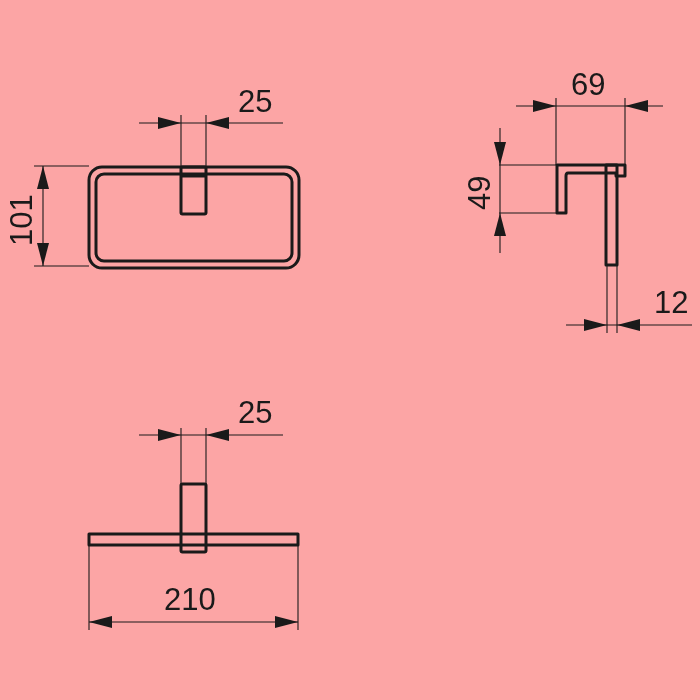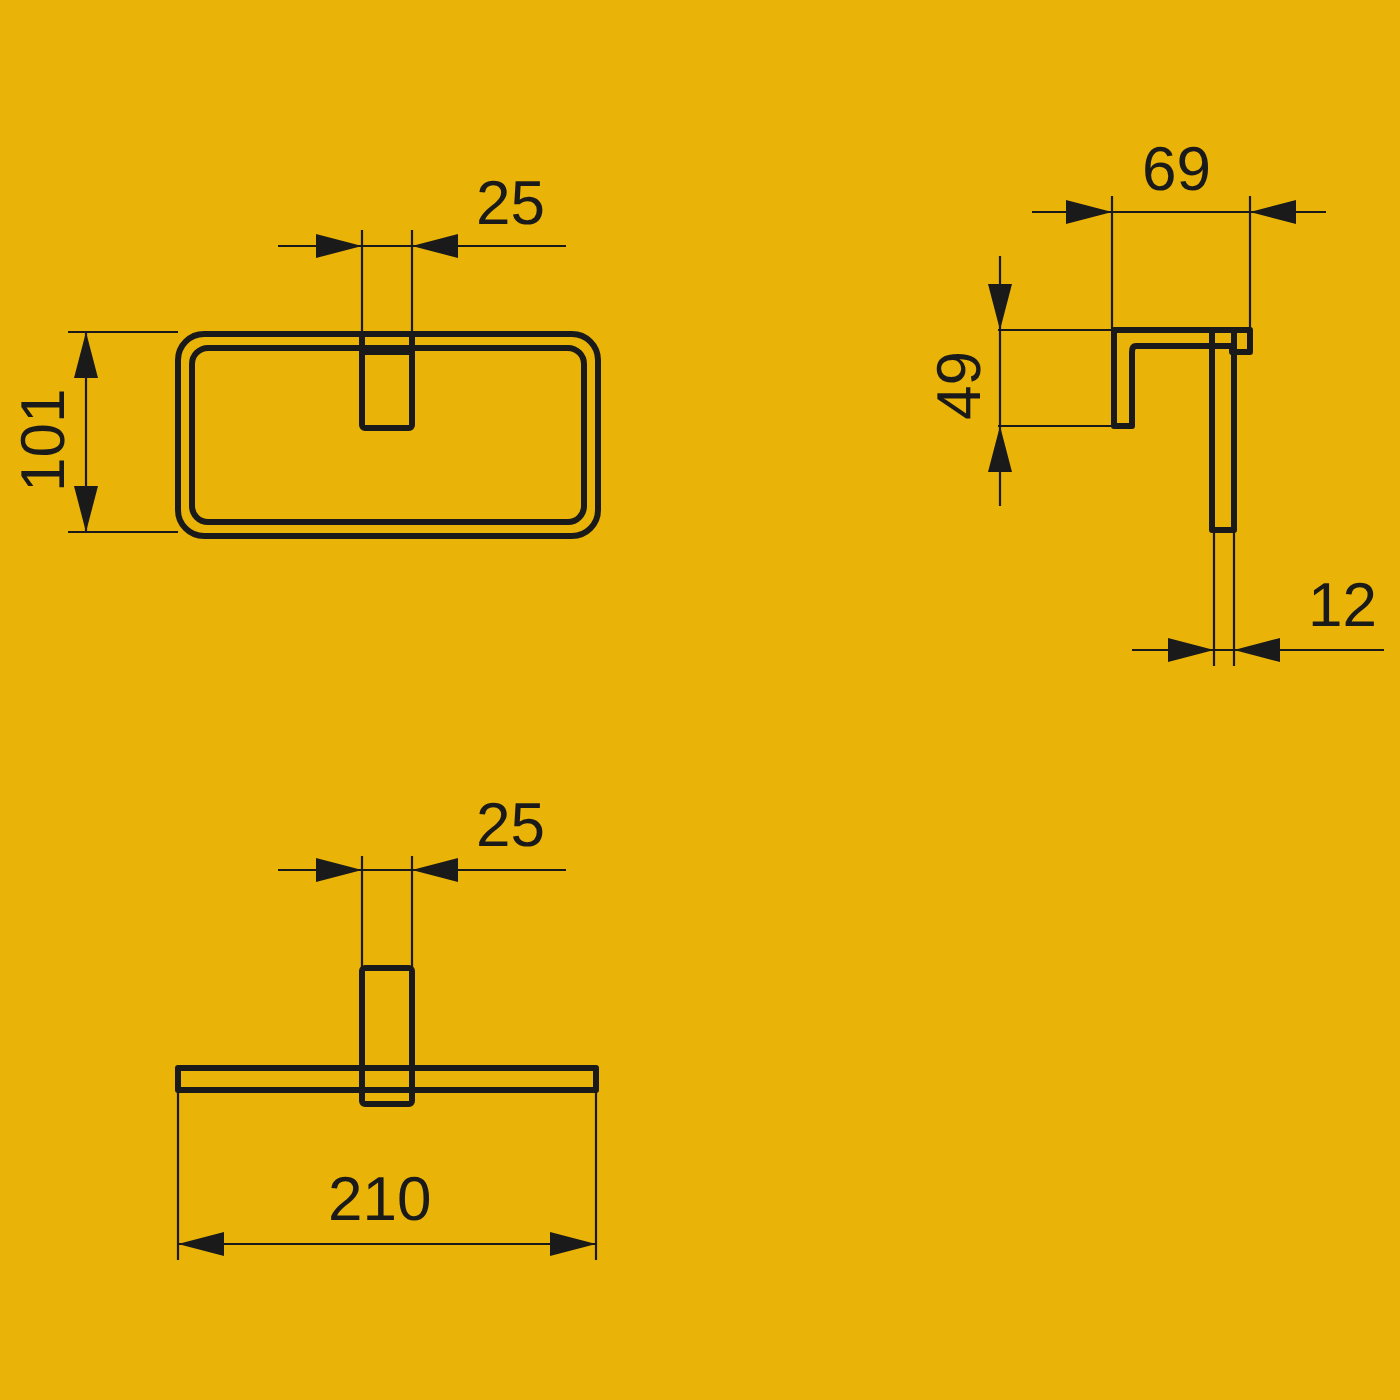--- a/index.html
+++ b/index.html
@@ -1,16 +1,16 @@
 <!DOCTYPE html>
 <html><head>
   <meta charset="utf-8">
   <style>
     html, body { margin: 0; padding: 0; background: #ffffff; }
-    #canvas { position: relative; width: 700px; height: 700px; background: #eab308; overflow: hidden; }
+    #canvas { position: relative; width: 700px; height: 700px; background: #fca5a5; overflow: hidden; }
     svg { position: absolute; left: 0; top: 0; }
     .part { fill: none; stroke: #1a1a1a; stroke-width: 3; stroke-linejoin: round; }
     .dim { fill: none; stroke: #1a1a1a; stroke-width: 1.1; }
     .arrow { fill: #1a1a1a; stroke: none; }
     .dimtext { font-family: "Liberation Sans", sans-serif; font-size: 31px; fill: #1a1a1a; }
   </style>
 </head>
 <body>
 
 <div id="canvas">

